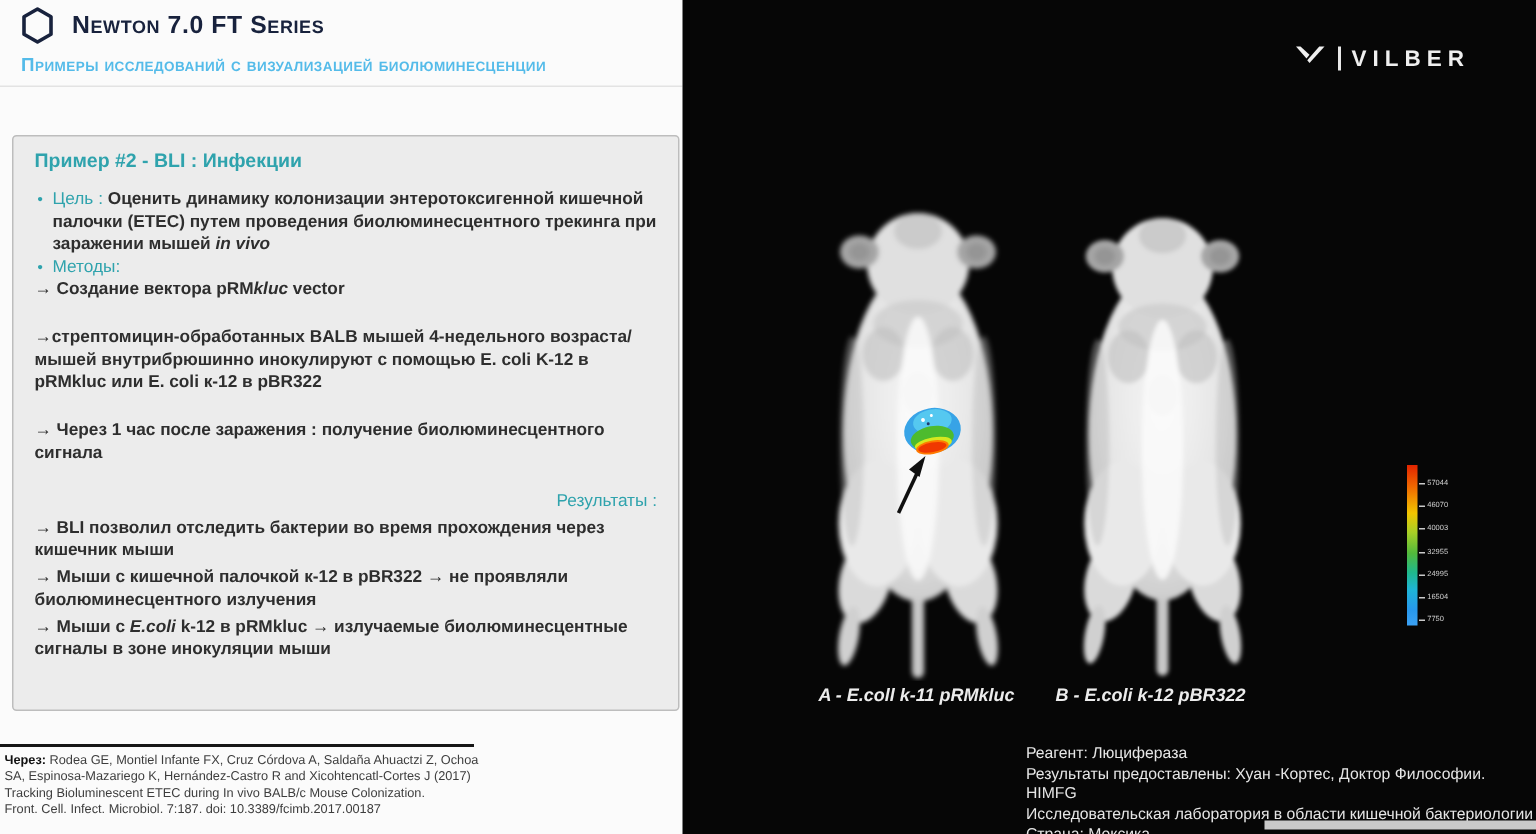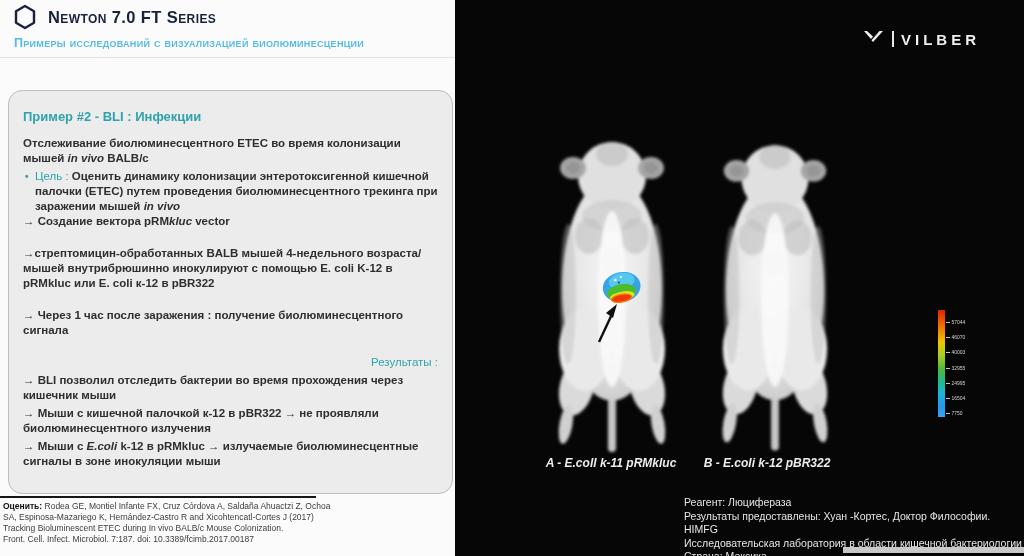--- a/index.html
+++ b/index.html
@@ -10,22 +10,22 @@
   .left-panel{position:absolute;left:0;top:0;width:455px;height:556px;background:#fbfbfb;}
   .brand-row{position:absolute;left:13px;top:4px;display:flex;align-items:center;gap:11px;text-align:right;}
   .hex-icon{width:24px;height:26px;display:block;}
   .brand-title{font-size:16.5px;font-weight:bold;color:#18223d;letter-spacing:.4px;
                font-variant:small-caps;}
   .page-subtitle{position:absolute;left:14px;top:36px;font-size:12.5px;font-weight:bold;
                  color:#54bbe9;font-variant:small-caps;letter-spacing:.3px;}
   .header-divider{position:absolute;left:0;top:57px;width:455px;height:1px;background:#e3e3e3;}
 
   .content-card{position:absolute;left:8px;top:90px;width:415px;height:366px;
-                background:#ececec;border:1px solid #bdbdbd;border-radius:14px;
-                padding:18px 14px;font-size:11.5px;line-height:15px;color:#2e2e2e;
+                background:#ececec;border:1px solid #bdbdbd;border-radius:3px;
+                padding:8px 14px;font-size:11.5px;line-height:15px;color:#2e2e2e;
                 font-weight:600;}
   .card-title{font-size:13px;font-weight:bold;color:#2fa3ad;margin:0 0 12px 0;}
   .card-para{margin:0 0 3px 0;}
   .teal{color:#2fa3ad;font-weight:normal;text-align:right;}
   .bullet-line{margin:0;padding-left:12px;position:relative;}
   .bullet-line::before{content:"•";position:absolute;left:2px;top:0;color:#2fa3ad;font-size:10px;} .gap-m{height:14px;}
   .b{font-weight:bold;} .i{font-style:italic;}
 
   .citation-divider{position:absolute;left:0;top:496px;width:316px;height:2px;background:#161616;}
   .citation{position:absolute;left:3px;top:501px;width:335px;font-size:8.5px;line-height:11px;
@@ -111,43 +111,43 @@
       </svg>
       <span class="brand-title">Newton 7.0 FT Series</span>
     </div>
 
     <div class="page-subtitle">Примеры исследований с визуализацией биолюминесценции</div>
     <div class="header-divider"></div>
 
     <div class="content-card">
       <p class="card-title">Пример #2 - BLI : Инфекции</p>
 
-      <p class="card-para"><span>Отслеживание биолюминесцентного ETEC во время колонизации мышей </span><span class="i">in vivo</span><span> BALB/c</span></p>
 
       <p class="card-para bullet-line"><span class="teal">Цель :</span><span> Оценить динамику колонизации энтеротоксигенной кишечной палочки (ETEC) путем проведения биолюминесцентного трекинга при заражении мышей </span><span class="i">in vivo</span></p>
 
+      <p class="card-para bullet-line"><span class="teal">Методы:</span></p>
 
       <p class="card-para"><span>→ Создание вектора </span><span class="b">pRM</span><span class="b i">kluc</span><span class="b"> vector</span></p>
 
       <div class="gap-m"></div>
       <p class="card-para">→стрептомицин-обработанных BALB мышей 4-недельного возраста/мышей внутрибрюшинно инокулируют с помощью E. coli K-12 в pRMkluc или E. coli к-12 в pBR322</p>
 
       <div class="gap-m"></div>
       <p class="card-para">→ Через 1 час после заражения : получение биолюминесцентного сигнала</p>
 
       <div class="gap-m"></div>
       <p class="card-para teal">Результаты :</p>
       <p class="card-para">→ BLI позволил отследить бактерии во время прохождения через кишечник мыши</p>
       <p class="card-para">→ Мыши с кишечной палочкой к-12 в pBR322 → не проявляли биолюминесцентного излучения</p>
       <p class="card-para"><span>→ Мыши с </span><span class="i">E.coli</span><span> k-12 в pRMkluc → излучаемые биолюминесцентные сигналы в зоне инокуляции мыши</span></p>
     </div>
 
     <div class="citation-divider"></div>
     <div class="citation">
-      <div><span class="b">Оценить:</span><span> Rodea GE, Montiel Infante FX, Cruz Córdova A, Saldaña Ahuactzi Z, Ochoa</span></div>
+      <div><span class="b">Через:</span><span> Rodea GE, Montiel Infante FX, Cruz Córdova A, Saldaña Ahuactzi Z, Ochoa</span></div>
       <div>SA, Espinosa-Mazariego K, Hernández-Castro R and Xicohtencatl-Cortes J (2017)</div>
       <div>Tracking Bioluminescent ETEC during In vivo BALB/c Mouse Colonization.</div>
       <div>Front. Cell. Infect. Microbiol. 7:187. doi: 10.3389/fcimb.2017.00187</div>
     </div>
   </div>
 
   <div class="right-panel">
 
     <div class="vilber">
       <svg width="22" height="18" viewBox="0 0 22 18">

